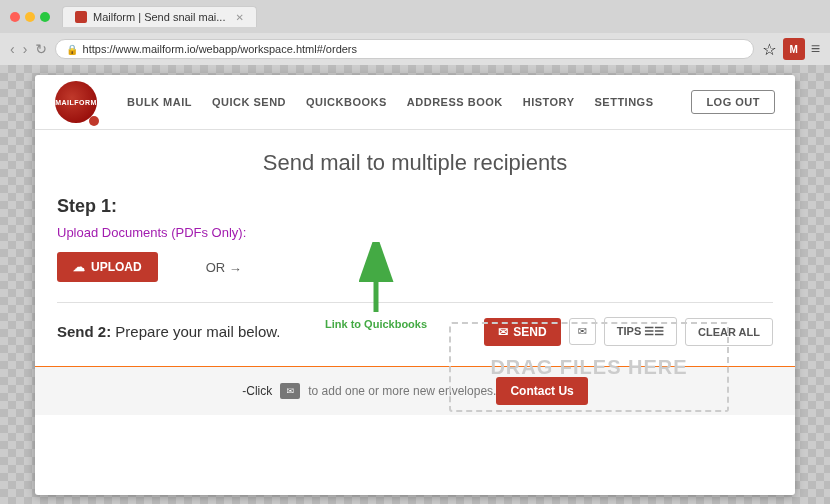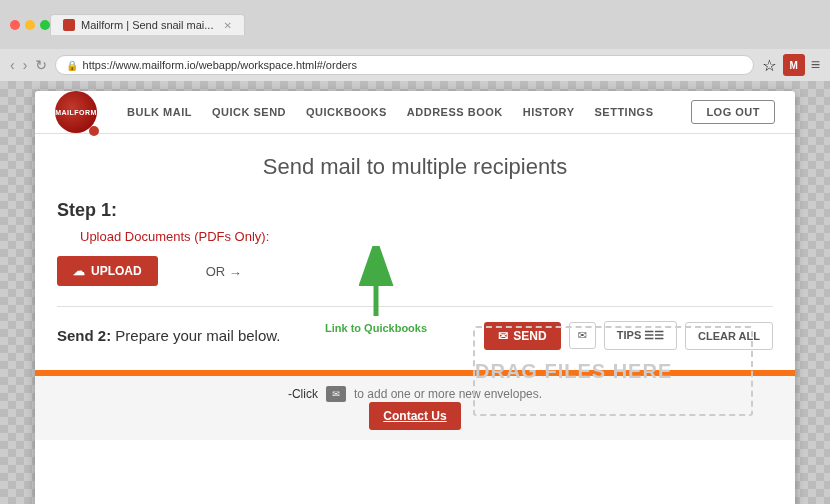--- a/index.html
+++ b/index.html
@@ -14,23 +14,23 @@
     }
 
     
     .browser-chrome {
       background: #e8e8e8;
       flex-shrink: 0;
     }
     .browser-titlebar {
       display: flex;
       align-items: center;
-      padding: 14px 10px;
+      padding: 6px 10px;
       background: #d4d4d4;
-      gap: 0;
+      gap: 12px;
     }
     .browser-dots {
       display: flex; gap: 5px;
     }
     .dot {
       width: 10px; height: 10px; border-radius: 50%;
     }
     .dot-red { background: #ff5f57; }
     .dot-yellow { background: #febc2e; }
     .dot-green { background: #28c840; }
@@ -116,21 +116,21 @@
       box-shadow: 0 2px 10px rgba(0,0,0,0.3);
       overflow: hidden;
     }
 
     
     .app-nav {
       display: flex;
       align-items: center;
       padding: 0 20px;
       border-bottom: 1px solid #e0e0e0;
-      height: 43px;
+      height: 55px;
     }
     .logo-area {
       display: flex;
       align-items: center;
       margin-right: 30px;
     }
     .logo-circle {
       width: 42px; height: 42px;
       background: radial-gradient(circle at 40% 40%, #c0392b, #8b0000);
       border-radius: 50%;
@@ -192,23 +192,22 @@
       margin-bottom: 20px;
     }
     .step-title {
       font-size: 18px;
       font-weight: 700;
       color: #333;
       margin-bottom: 8px;
     }
     .step-subtitle {
       font-size: 13px;
-      color: #b91c1c;
+      color: #a21caf;
       margin-bottom: 12px;
-      margin-left: 23px;
     }
     .upload-row {
       display: flex;
       align-items: center;
       gap: 10px;
     }
     .upload-btn {
       background: #c0392b;
       color: white;
       border: none;
@@ -228,28 +227,29 @@
       color: #555;
       margin-left: 38px;
     }
     .drag-zone {
       border: 2px dashed #ccc;
       border-radius: 3px;
       width: 280px;
       height: 90px;
       display: flex;
       align-items: center;
+      justify-content: center;
       color: #ccc;
       font-size: 20px;
       font-weight: 700;
       letter-spacing: 1px;
       text-align: center;
       line-height: 1.2;
       position: absolute;
-      right: 20px;
+      right: 44px;
       top: 70px;
     }
     .upload-section-wrapper {
       display: flex;
       align-items: flex-start;
       justify-content: space-between;
       position: relative;
     }
     .upload-left { flex: 1; }
 
@@ -325,26 +325,25 @@
       cursor: pointer;
       font-size: 11px;
       color: #555;
       text-transform: uppercase;
       font-weight: 600;
     }
 
     
     .bottom-bar {
       background: #f5f5f5;
-      border-top: 6px solid #f97316;
+      border-top: 1px solid #f97316;
       padding: 10px 20px;
       display: flex;
       align-items: center;
       justify-content: center;
-      flex-direction: column;
     }
     .bottom-bar-left {
       display: flex;
       align-items: center;
       gap: 8px;
       font-size: 12px;
       color: #777;
     }
     .click-text { color: #333; }
     .envelope-icon-sym {
@@ -359,21 +358,20 @@
     }
     .contact-btn {
       background: #c0392b;
       color: white;
       border: none;
       padding: 7px 14px;
       border-radius: 3px;
       font-size: 12px;
       font-weight: 600;
       cursor: pointer;
-      text-decoration: underline;
     }
 
     
     .browser-outer {
       background-image:
         linear-gradient(45deg, #bbb 25%, transparent 25%),
         linear-gradient(-45deg, #bbb 25%, transparent 25%),
         linear-gradient(45deg, transparent 75%, #bbb 75%),
         linear-gradient(-45deg, transparent 75%, #bbb 75%);
       background-size: 16px 16px;

